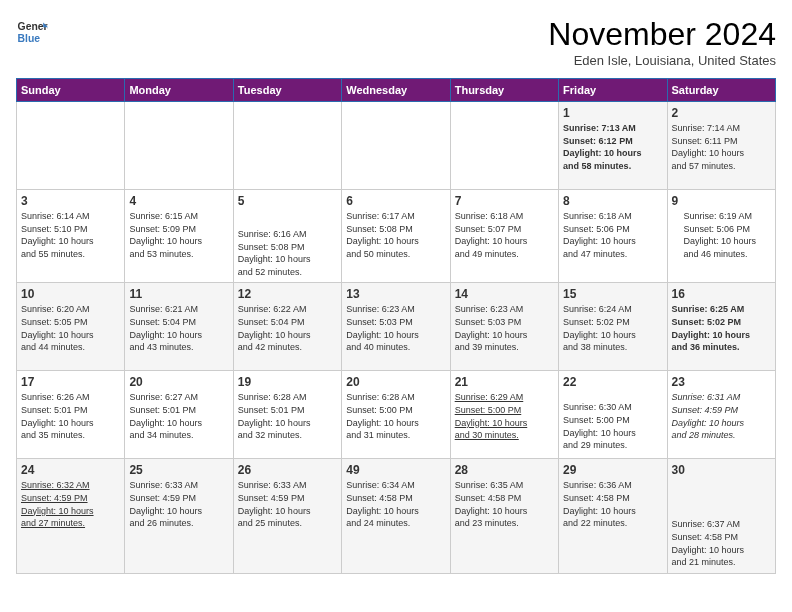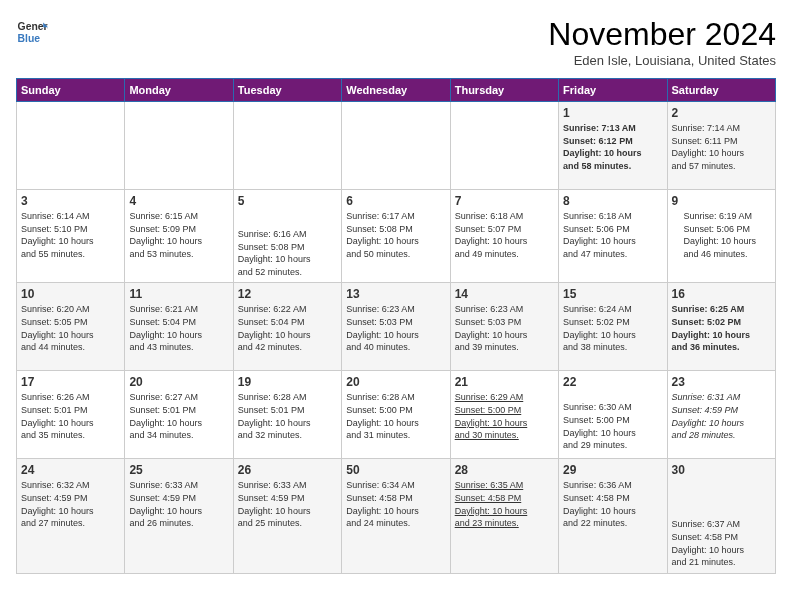--- a/index.html
+++ b/index.html
@@ -277,49 +277,49 @@
           <div class="day-number">23</div>
           <div class="day-info" style="white-space: pre-line; font-style: italic;">Sunrise: 6:31 AM
 Sunset: 4:59 PM
 Daylight: 10 hours
 and 28 minutes.</div>
         </td>
       </tr>
       <tr>
         <td>
           <div class="day-number">24</div>
-          <div class="day-info" style="white-space: pre-line;">Sunrise: 6:32 AM
+          <div class="day-info" style="white-space: pre-line; text-decoration: underline;">Sunrise: 6:32 AM
 Sunset: 4:59 PM
 Daylight: 10 hours
 and 27 minutes.</div>
         </td>
         <td>
           <div class="day-number">25</div>
           <div class="day-info" style="white-space: pre-line;">Sunrise: 6:33 AM
 Sunset: 4:59 PM
 Daylight: 10 hours
 and 26 minutes.</div>
         </td>
         <td>
           <div class="day-number">26</div>
           <div class="day-info" style="white-space: pre-line;">Sunrise: 6:33 AM
 Sunset: 4:59 PM
 Daylight: 10 hours
 and 25 minutes.</div>
         </td>
         <td>
-          <div class="day-number">50</div>
+          <div class="day-number">49</div>
           <div class="day-info" style="white-space: pre-line;">Sunrise: 6:34 AM
 Sunset: 4:58 PM
 Daylight: 10 hours
 and 24 minutes.</div>
         </td>
         <td>
           <div class="day-number">28</div>
-          <div class="day-info" style="white-space: pre-line; text-decoration: underline;">Sunrise: 6:35 AM
+          <div class="day-info" style="white-space: pre-line;">Sunrise: 6:35 AM
 Sunset: 4:58 PM
 Daylight: 10 hours
 and 23 minutes.</div>
         </td>
         <td>
           <div class="day-number">29</div>
           <div class="day-info" style="white-space: pre-line;">Sunrise: 6:36 AM
 Sunset: 4:58 PM
 Daylight: 10 hours
 and 22 minutes.</div>

